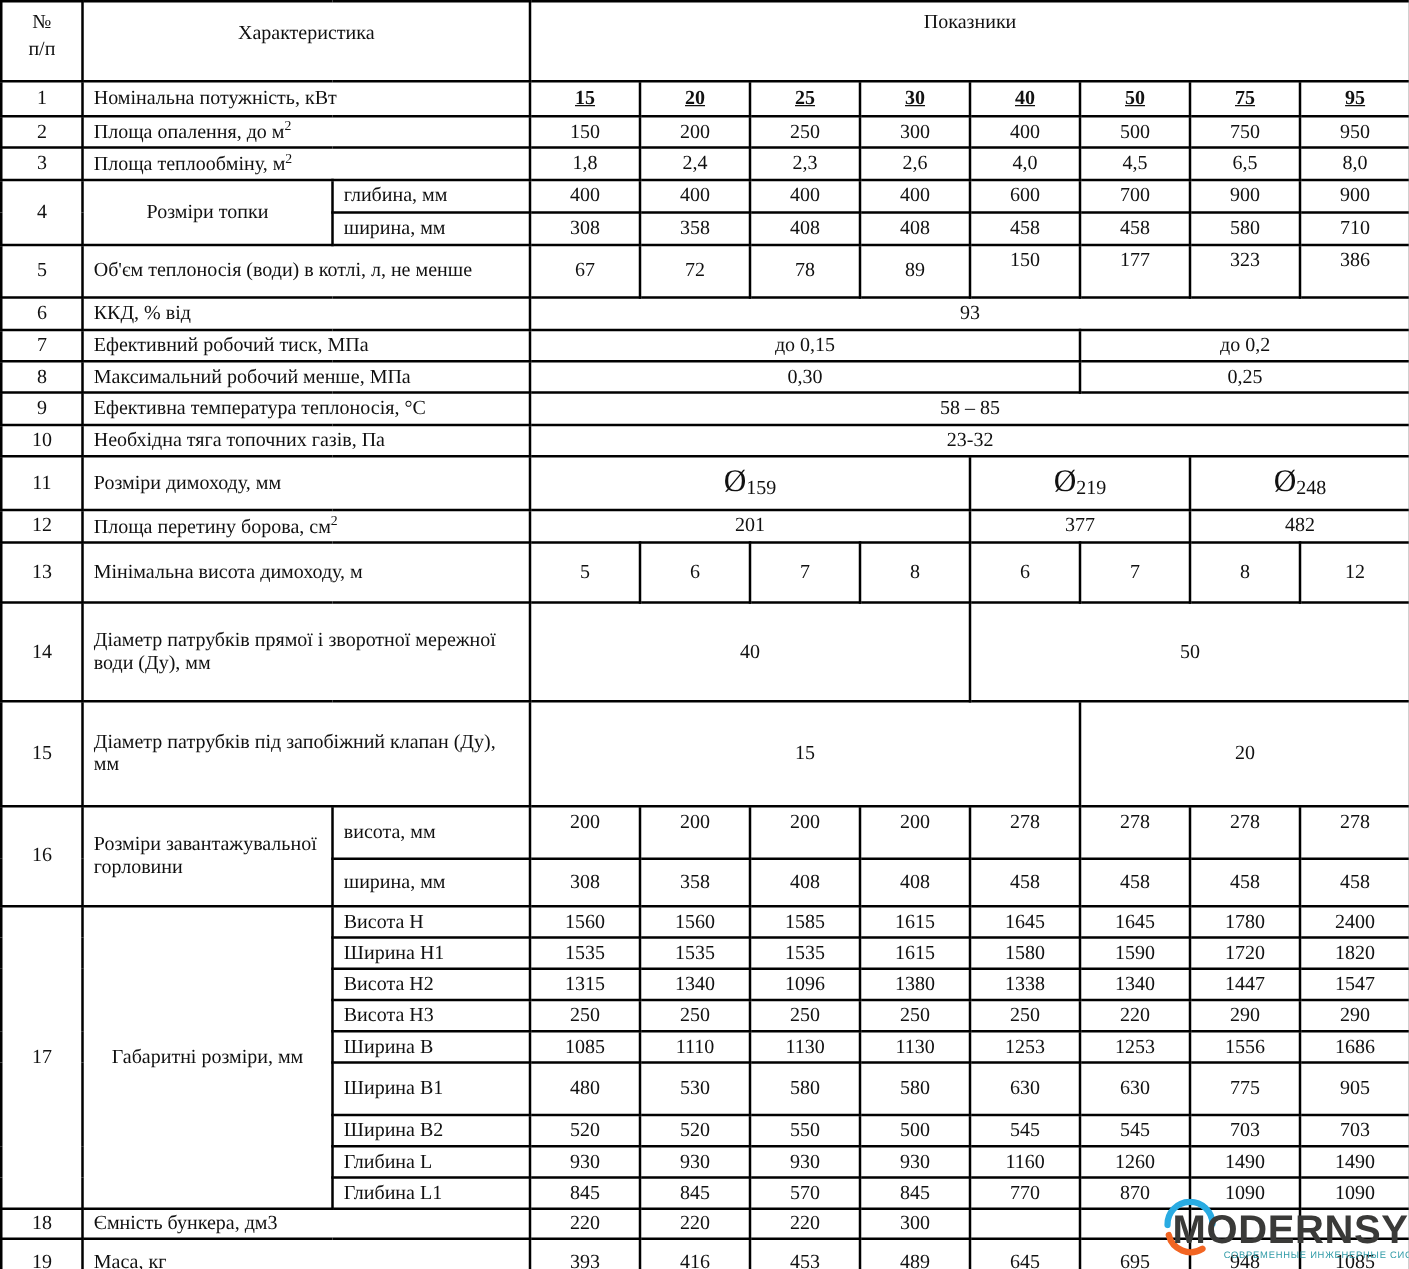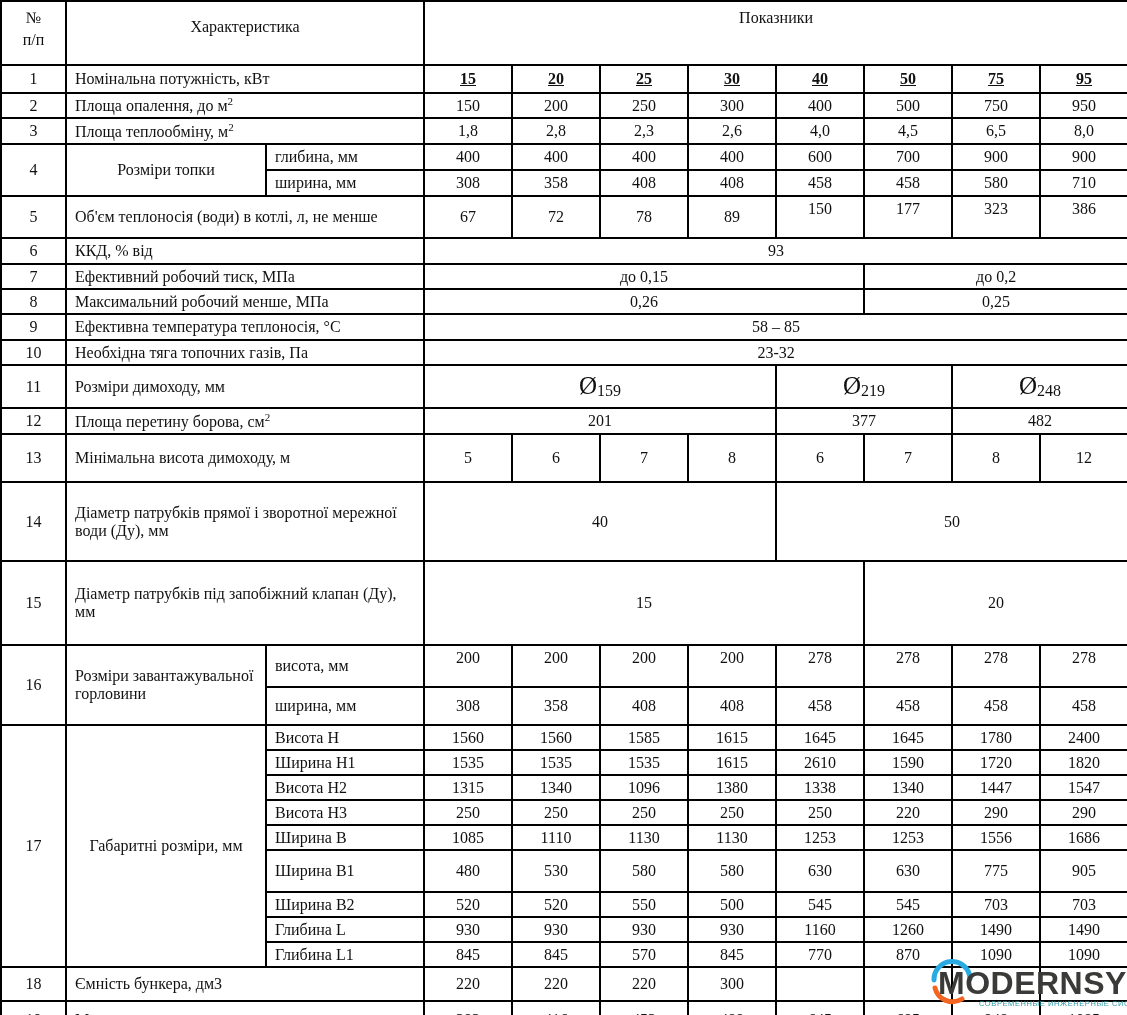--- a/index.html
+++ b/index.html
@@ -75,21 +75,21 @@
     <td>400</td>
     <td>500</td>
     <td>750</td>
     <td>950</td>
   </tr>
 
   <tr style="height:26px">
     <td>3</td>
     <td colspan="2" class="label"><span>Площа теплообміну,  м</span><sup>2</sup></td>
     <td>1,8</td>
-    <td>2,8</td>
+    <td>2,4</td>
     <td>2,3</td>
     <td>2,6</td>
     <td>4,0</td>
     <td>4,5</td>
     <td>6,5</td>
     <td>8,0</td>
   </tr>
 
   <tr style="height:26px">
     <td rowspan="2">4</td>
@@ -138,21 +138,21 @@
   <tr style="height:25px">
     <td>7</td>
     <td colspan="2" class="label">Ефективний робочий тиск, МПа</td>
     <td colspan="5">до 0,15</td>
     <td colspan="3">до 0,2</td>
   </tr>
 
   <tr style="height:25px">
     <td>8</td>
     <td colspan="2" class="label">Максимальний робочий менше, МПа</td>
-    <td colspan="5">0,26</td>
+    <td colspan="5">0,30</td>
     <td colspan="3">0,25</td>
   </tr>
 
   <tr style="height:26px">
     <td>9</td>
     <td colspan="2" class="label">Ефективна температура теплоносія, °С</td>
     <td colspan="8">58 – 85</td>
   </tr>
 
   <tr style="height:25px">
@@ -241,21 +241,21 @@
     <td>1645</td>
     <td>1780</td>
     <td>2400</td>
   </tr>
   <tr style="height:25px">
     <td class="sublabel">Ширина H1</td>
     <td>1535</td>
     <td>1535</td>
     <td>1535</td>
     <td>1615</td>
-    <td>2610</td>
+    <td>1580</td>
     <td>1590</td>
     <td>1720</td>
     <td>1820</td>
   </tr>
   <tr style="height:25px">
     <td class="sublabel">Висота H2</td>
     <td>1315</td>
     <td>1340</td>
     <td>1096</td>
     <td>1380</td>
@@ -324,21 +324,21 @@
     <td>845</td>
     <td>845</td>
     <td>570</td>
     <td>845</td>
     <td>770</td>
     <td>870</td>
     <td>1090</td>
     <td>1090</td>
   </tr>
 
-  <tr style="height:34px">
+  <tr style="height:24px">
     <td>18</td>
     <td colspan="2" class="label">Ємність бункера, дм3</td>
     <td>220</td>
     <td>220</td>
     <td>220</td>
     <td>300</td>
     <td></td>
     <td></td>
     <td></td>
     <td></td>

